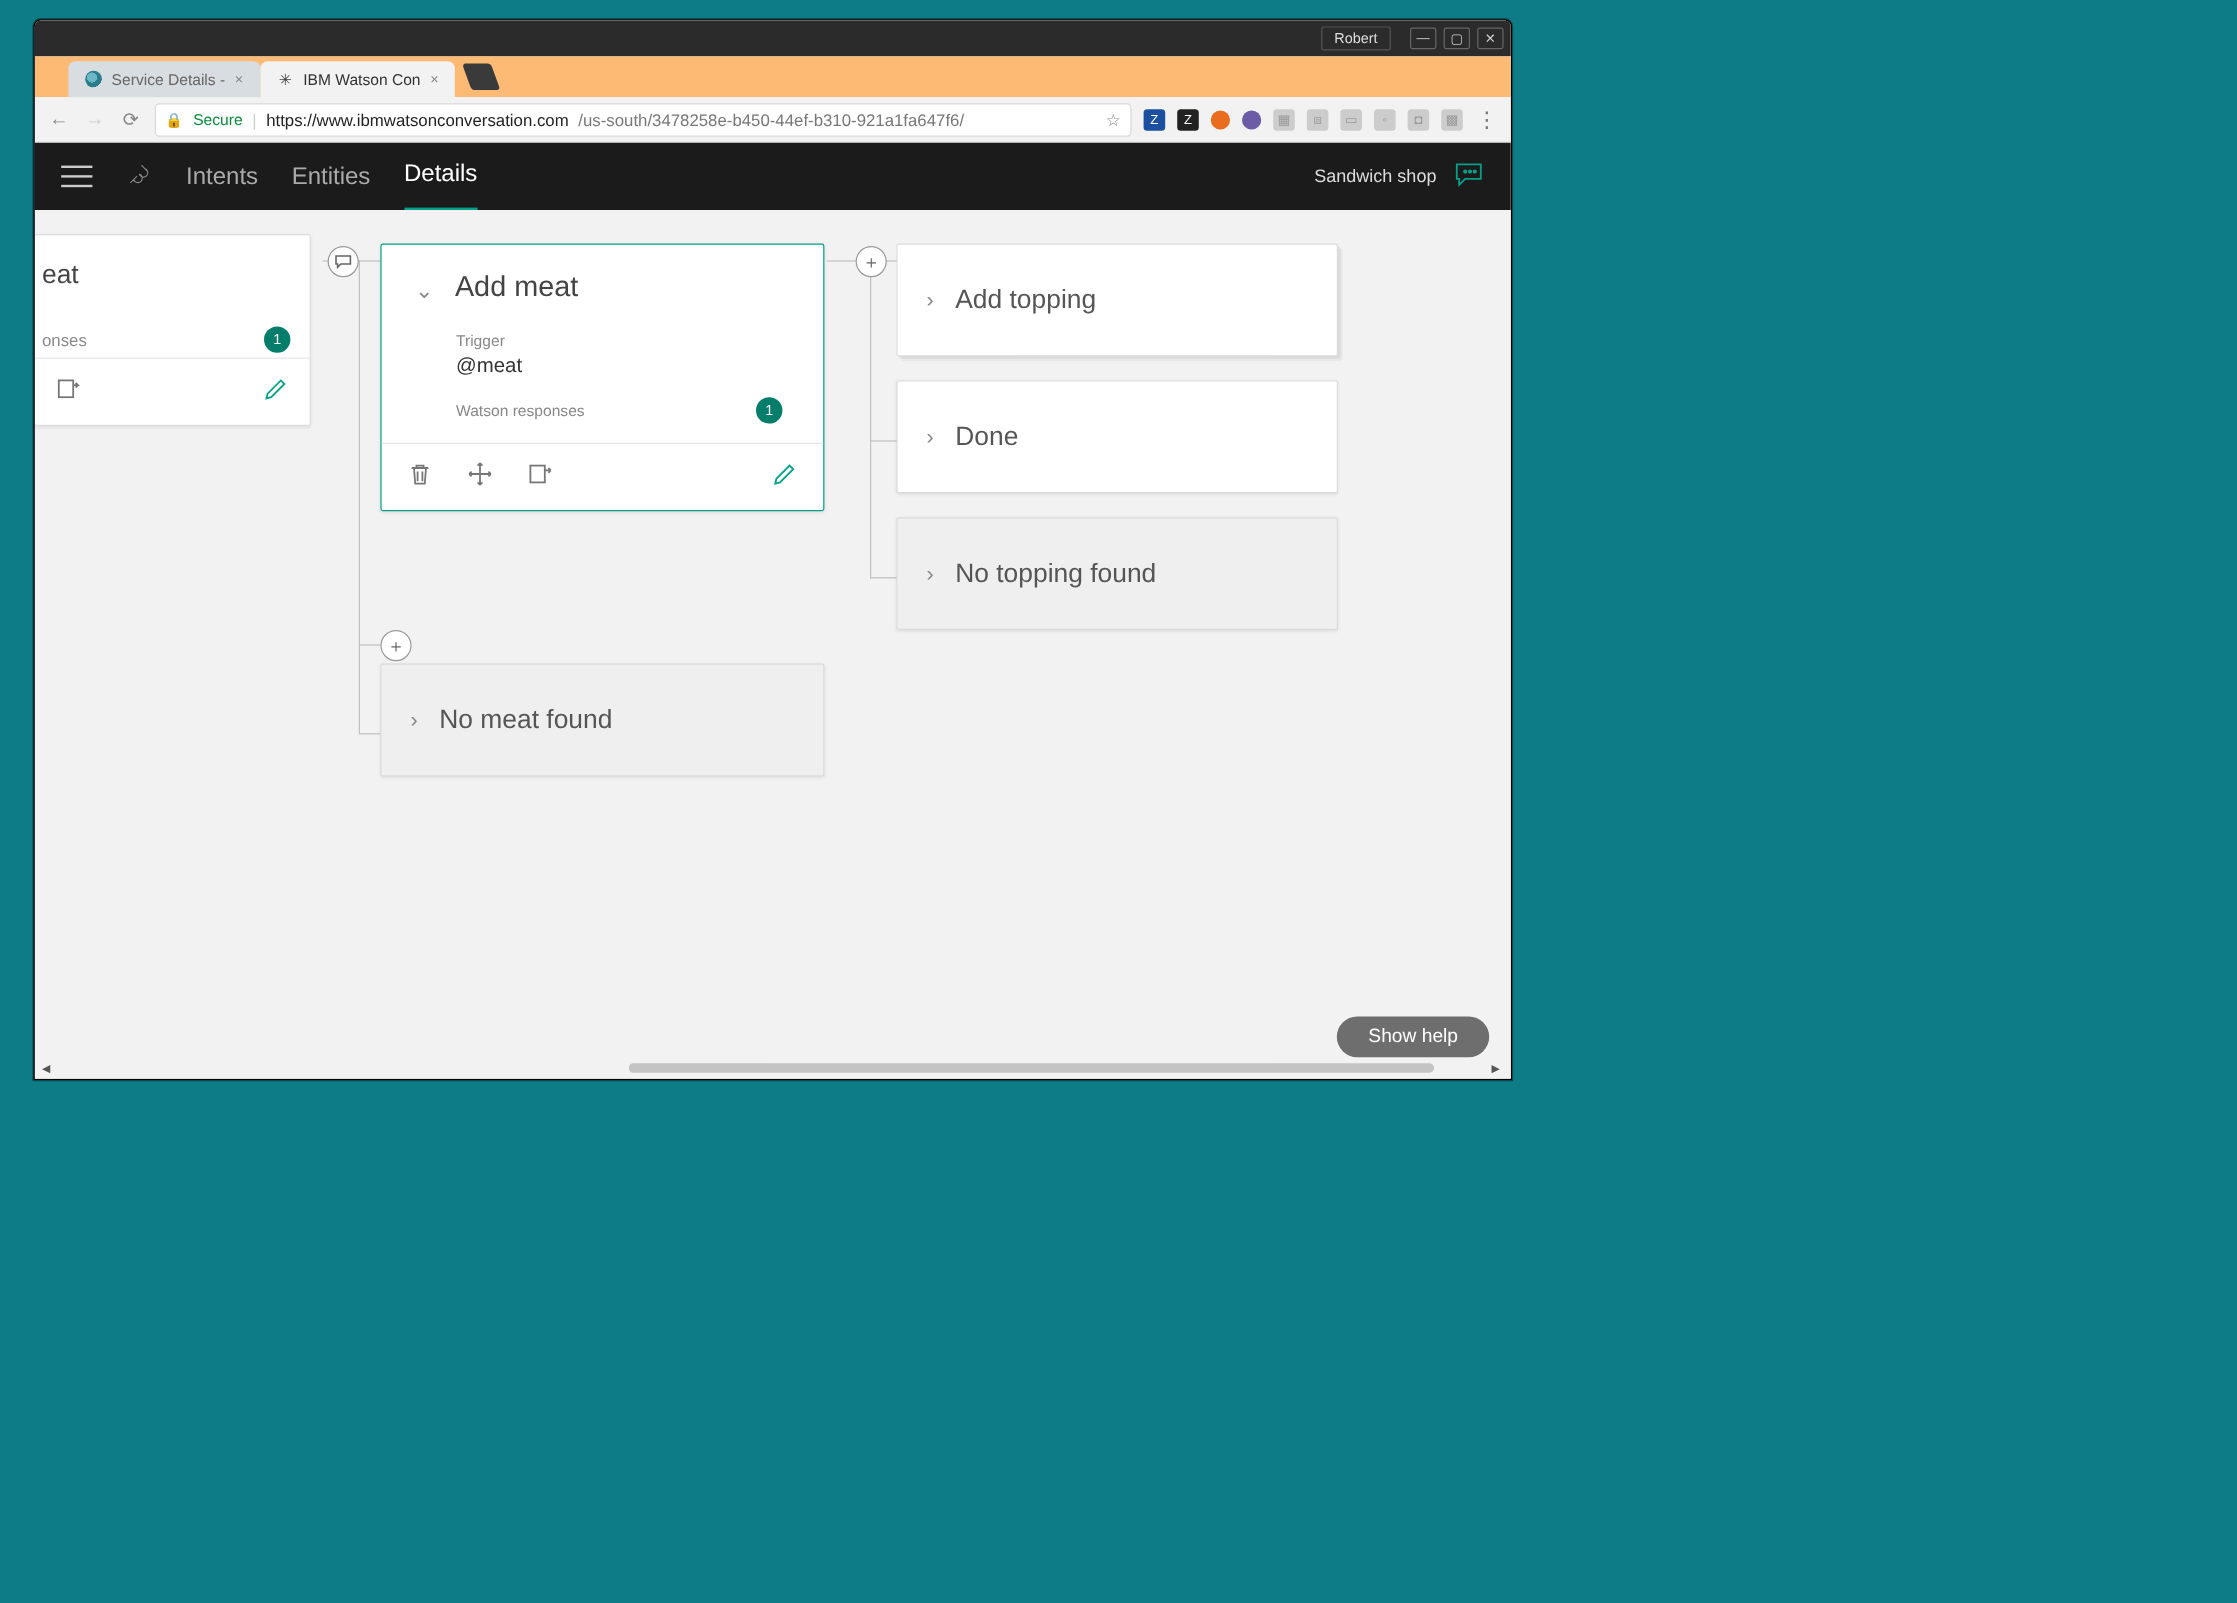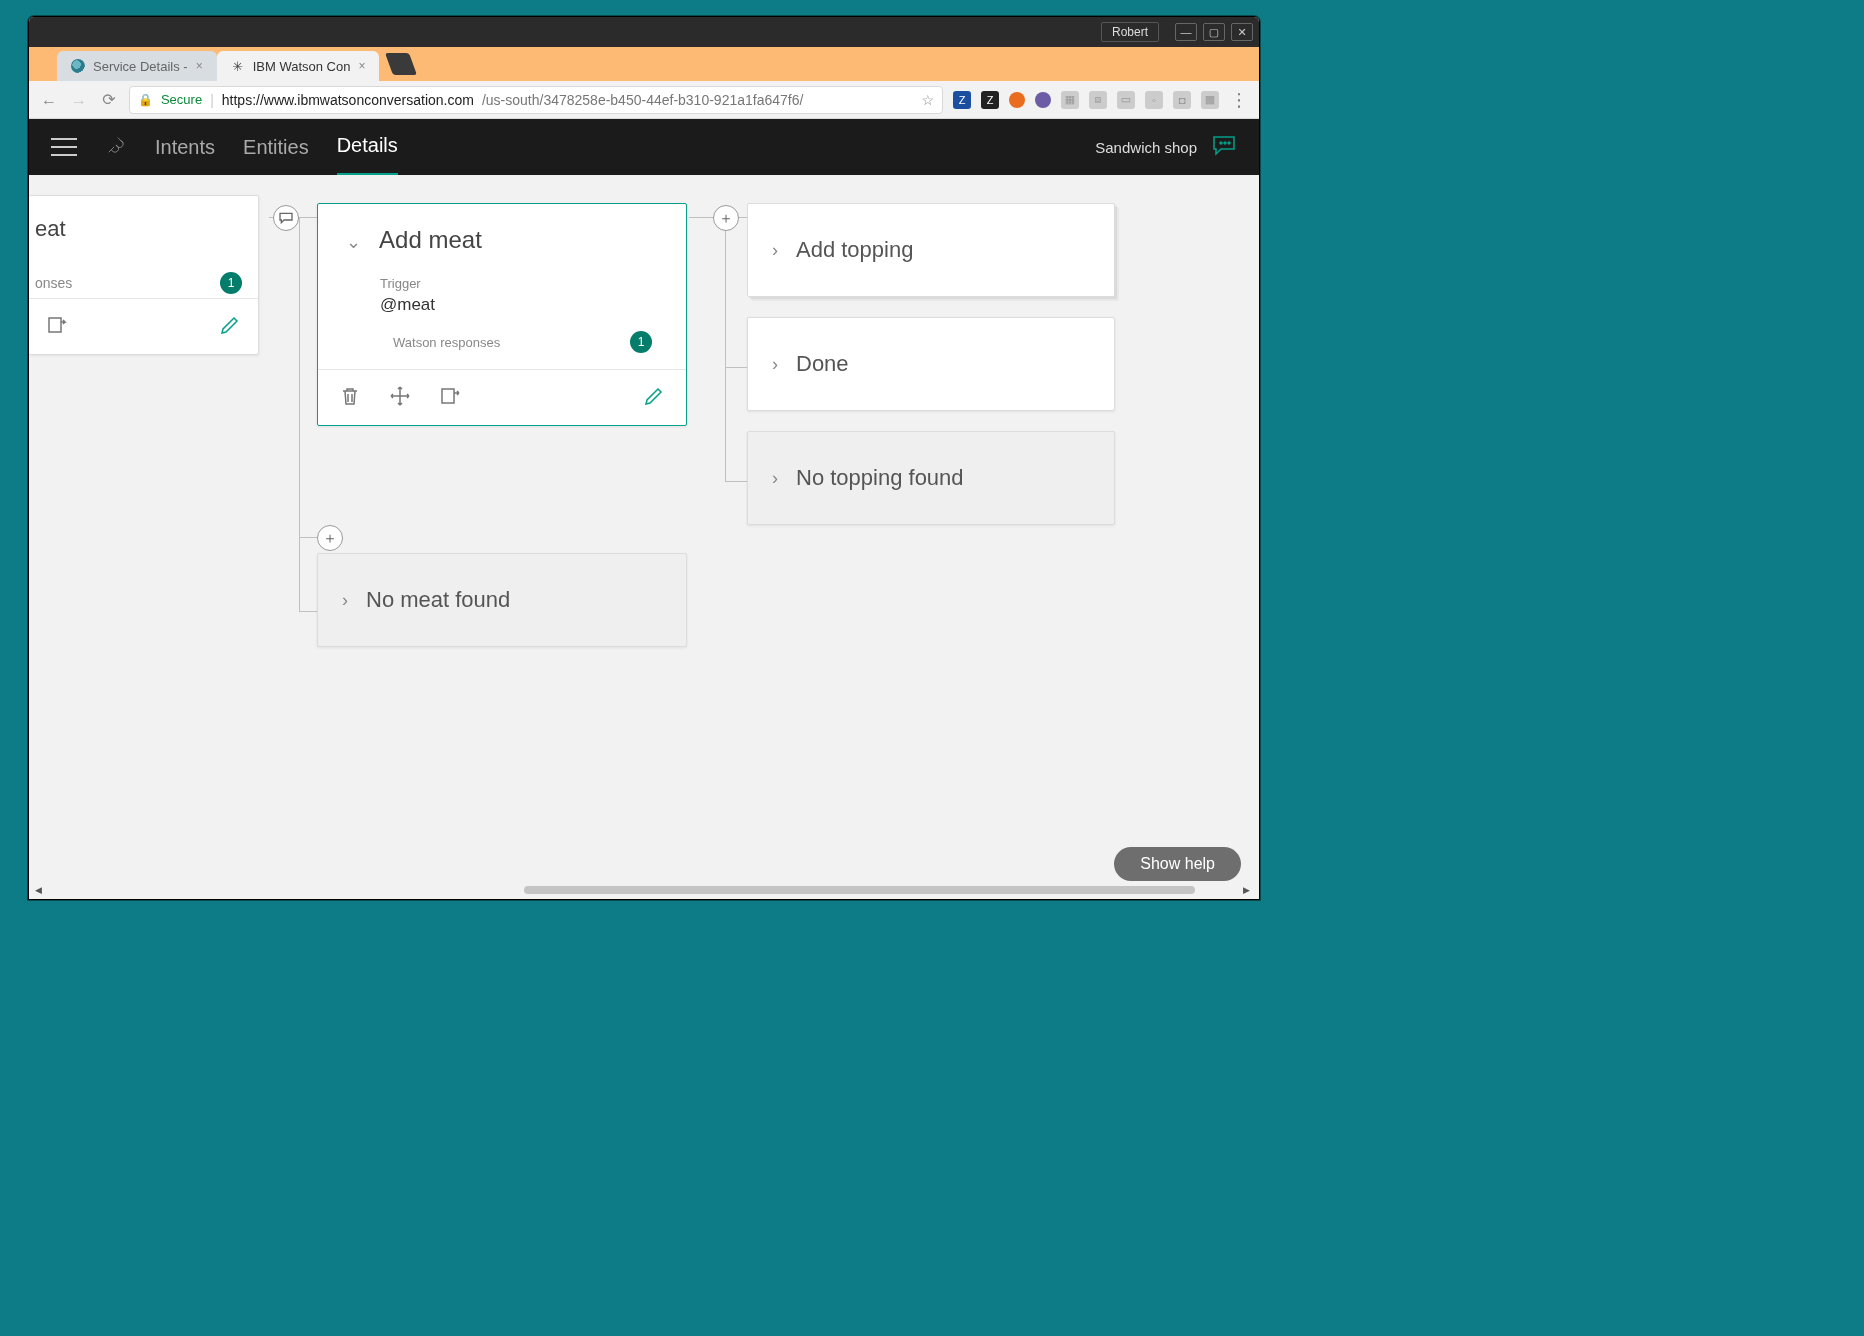--- a/index.html
+++ b/index.html
@@ -123,21 +123,21 @@
     font-size:22px; color:#555; cursor:pointer;
   }
   .node.collapsed.dim { background:#efefef; }
   .node .chev { color:#888; font-size:18px; }
 
   .node.expanded { border:1.5px solid #05a08a; padding:0; }
   .exp-hdr { display:flex; align-items:center; gap:18px; padding:22px 28px 10px; font-size:24px; color:#444;}
   .exp-hdr .chev.down { transform:translateY(2px); }
   .exp-body { padding:0 34px 16px 62px; font-size:15px; color:#666; }
   .exp-body .lbl { color:#888; font-size:13px; margin-top:12px; }
-  .exp-body .row { display:flex; align-items:center; justify-content:space-between;margin-left:13px; }
+  .exp-body .row { display:flex; align-items:center; justify-content:space-between; }
   .exp-body .val { color:#333; font-size:17px; margin-top:4px; }
   .badge { background:#047d6b; color:#fff; width:22px; height:22px; border-radius:50%;
            display:inline-flex; align-items:center; justify-content:center; font-size:12px; }
   .exp-ftr { border-top:1px solid #e6e6e6; height:56px; display:flex; align-items:center;
              padding:0 20px; gap:26px; }
   .tool-ico { color:#777; cursor:pointer; }
   .tool-ico svg { width:24px; height:24px; stroke:#777; fill:none; stroke-width:1.5;}
   .tool-ico.accent svg { stroke:#05a08a; }
   .tool-ico.right { margin-left:auto; }
 

